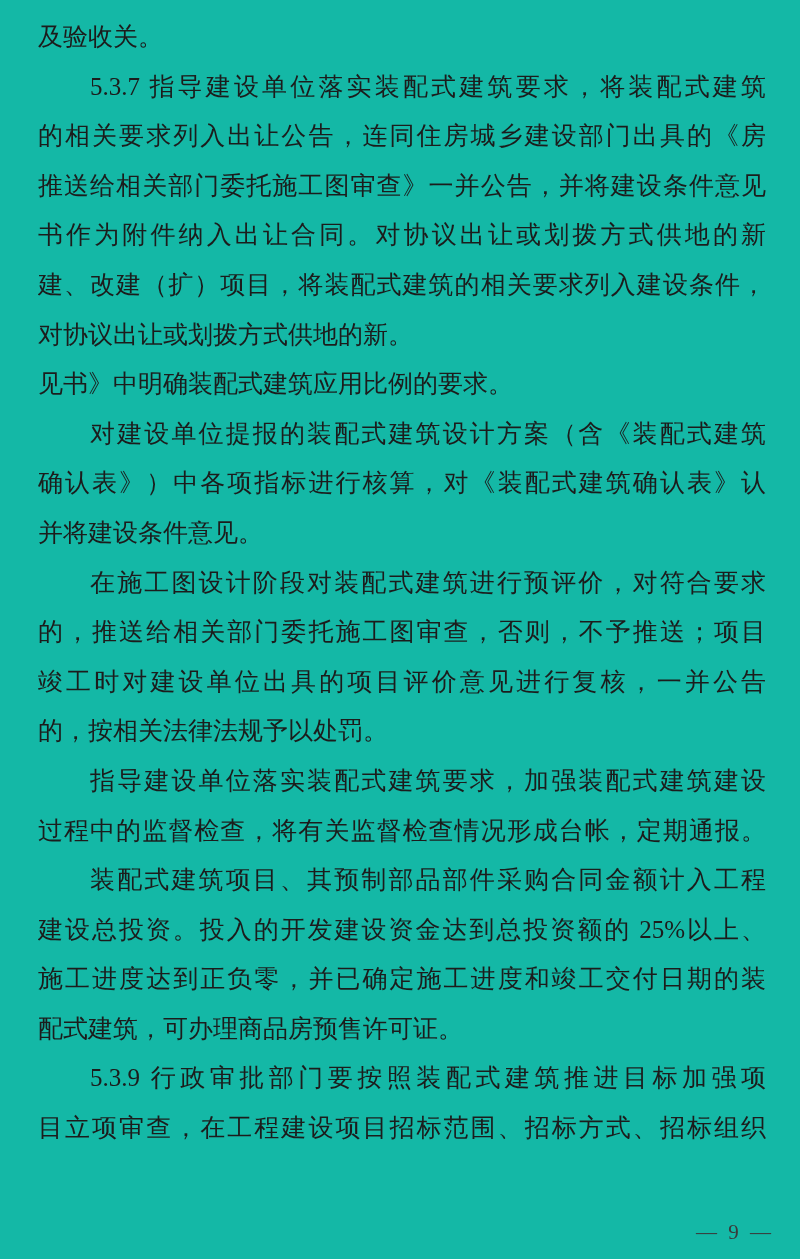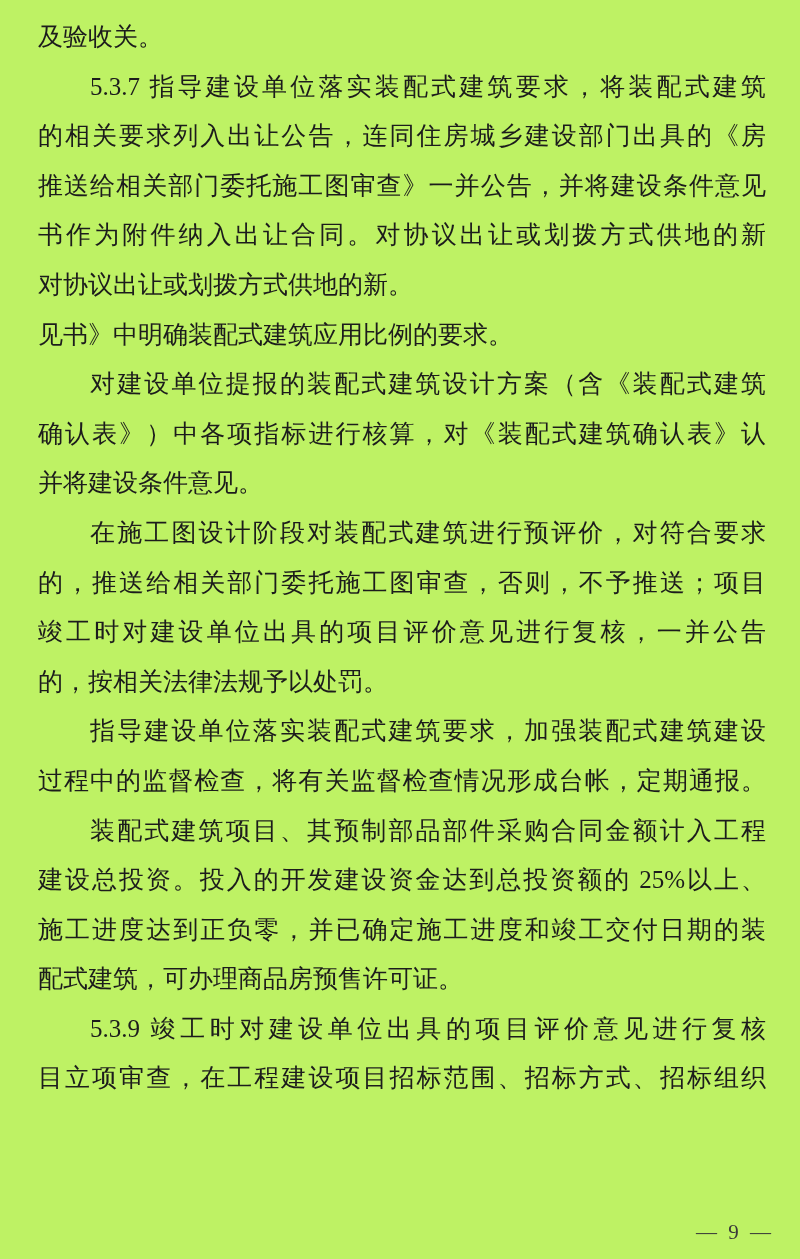--- a/index.html
+++ b/index.html
@@ -5,21 +5,21 @@
   html, body {
     margin: 0;
     padding: 0;
     background: #ffffff;
   }
   .page {
     position: relative;
     box-sizing: border-box;
     width: 800px;
     height: 1259px;
-    background: #bef264;
+    background: #14b8a6;
     padding: 12px 34px 0 38px;
     font-family: "Liberation Serif", "DejaVu Serif", serif;
     color: #1c1c1c;
     overflow: hidden;
   }
   .ln {
     height: 49.6px;
     line-height: 49.6px;
     font-size: 25px;
     text-align: justify;
@@ -46,32 +46,33 @@
 </style>
 </head>
 <body>
 
 <div class="page">
   <div class="ln short">及验收关。</div>
   <div class="ln indent">5.3.7 指导建设单位落实装配式建筑要求，将装配式建筑</div>
   <div class="ln">的相关要求列入出让公告，连同住房城乡建设部门出具的《房</div>
   <div class="ln">推送给相关部门委托施工图审查》一并公告，并将建设条件意见</div>
   <div class="ln">书作为附件纳入出让合同。对协议出让或划拨方式供地的新</div>
+  <div class="ln">建、改建（扩）项目，将装配式建筑的相关要求列入建设条件，</div>
   <div class="ln short">对协议出让或划拨方式供地的新。</div>
   <div class="ln short">见书》中明确装配式建筑应用比例的要求。</div>
   <div class="ln indent">对建设单位提报的装配式建筑设计方案（含《装配式建筑</div>
   <div class="ln">确认表》）中各项指标进行核算，对《装配式建筑确认表》认</div>
   <div class="ln short">并将建设条件意见。</div>
   <div class="ln indent">在施工图设计阶段对装配式建筑进行预评价，对符合要求</div>
   <div class="ln">的，推送给相关部门委托施工图审查，否则，不予推送；项目</div>
   <div class="ln">竣工时对建设单位出具的项目评价意见进行复核，一并公告</div>
   <div class="ln short">的，按相关法律法规予以处罚。</div>
   <div class="ln indent">指导建设单位落实装配式建筑要求，加强装配式建筑建设</div>
   <div class="ln">过程中的监督检查，将有关监督检查情况形成台帐，定期通报。</div>
   <div class="ln indent">装配式建筑项目、其预制部品部件采购合同金额计入工程</div>
   <div class="ln">建设总投资。投入的开发建设资金达到总投资额的 25%以上、</div>
   <div class="ln">施工进度达到正负零，并已确定施工进度和竣工交付日期的装</div>
   <div class="ln short">配式建筑，可办理商品房预售许可证。</div>
-  <div class="ln indent">5.3.9 竣工时对建设单位出具的项目评价意见进行复核</div>
+  <div class="ln indent">5.3.9 行政审批部门要按照装配式建筑推进目标加强项</div>
   <div class="ln">目立项审查，在工程建设项目招标范围、招标方式、招标组织</div>
 
   <div class="footer-page-number">— 9 —</div>
 </div>
 
 </body></html>

